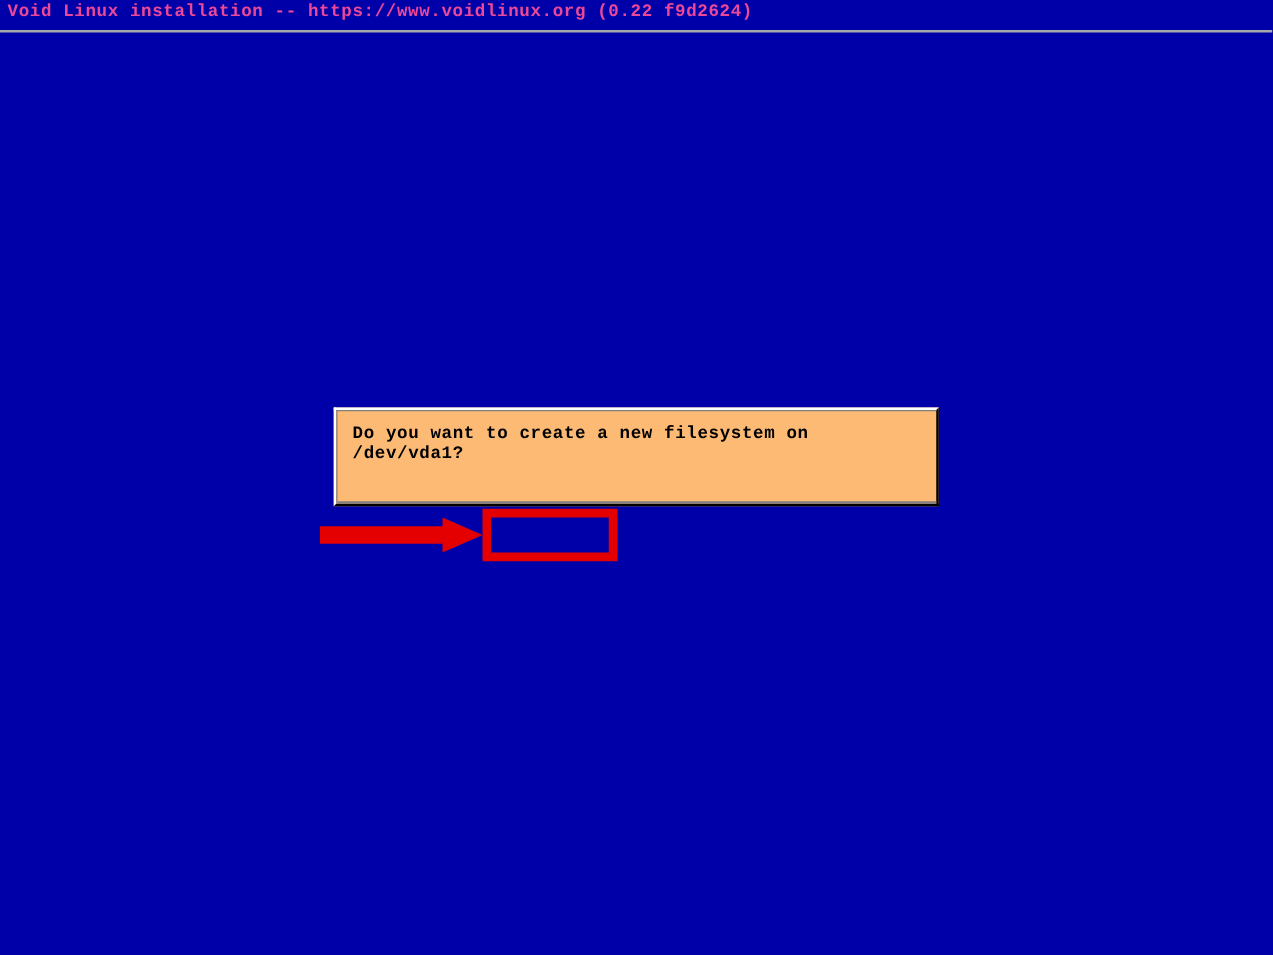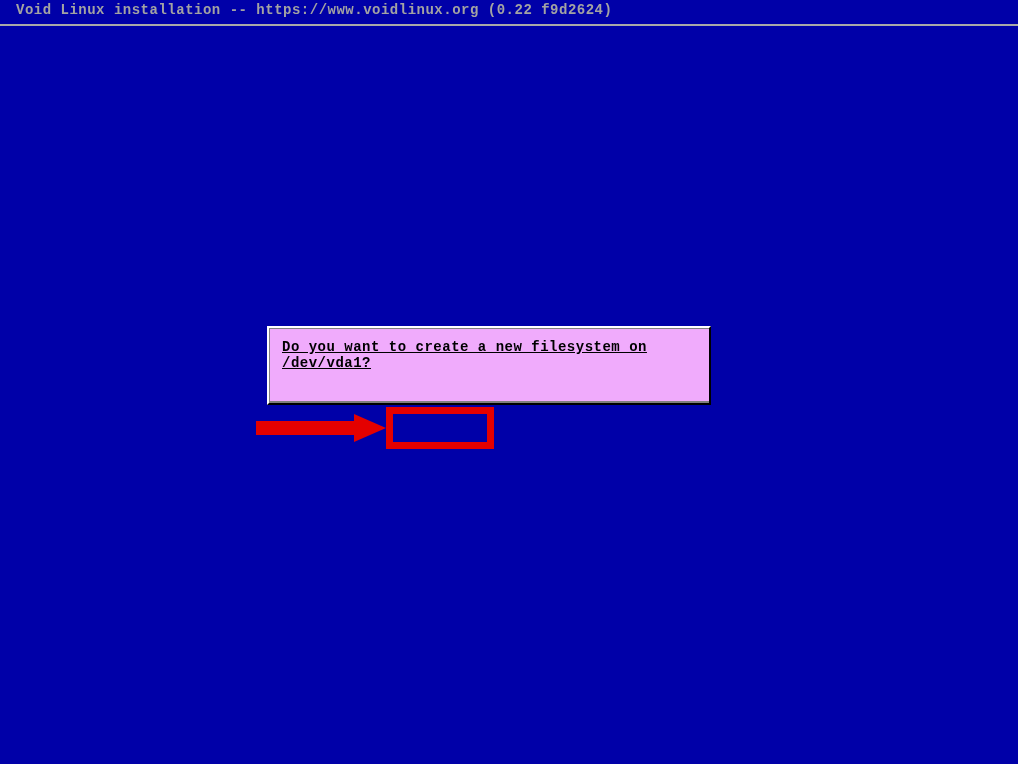--- a/index.html
+++ b/index.html
@@ -11,41 +11,40 @@
       background: #0000a8;
       width: 1018px;
       height: 764px;
       font-family: "Courier New", monospace;
       font-size: 14px;
       font-weight: bold;
       overflow: hidden;
       position: relative;
     }
     .header {
-      color: #a3a3a3;
-      padding: 2px 16px;
+      color: #ec4899;
+      padding: 2px 6px;
       font-size: 14px;
       font-weight: bold;
       letter-spacing: 0.5px;
     }
     .header-divider {
       border-top: 2px solid #a8a8a8;
       margin-top: 4px;
     }
     .dialog-container {
       position: absolute;
       top: 326px;
       left: 267px;
-      width: 444px;
-      background: #f0abfc;
+      width: 484px;
+      background: #fdba74;
       border-top: 2px solid #ffffff;
       border-left: 2px solid #ffffff;
       border-right: 2px solid #000000;
       border-bottom: 2px solid #000000;
-      text-decoration: underline;
     }
     .dialog-inner {
       border-top: 1px solid #808080;
       border-left: 1px solid #808080;
       padding: 0;
     }
     .dialog-message {
       padding: 10px 12px 30px 12px;
       color: #000000;
       font-size: 14px;

